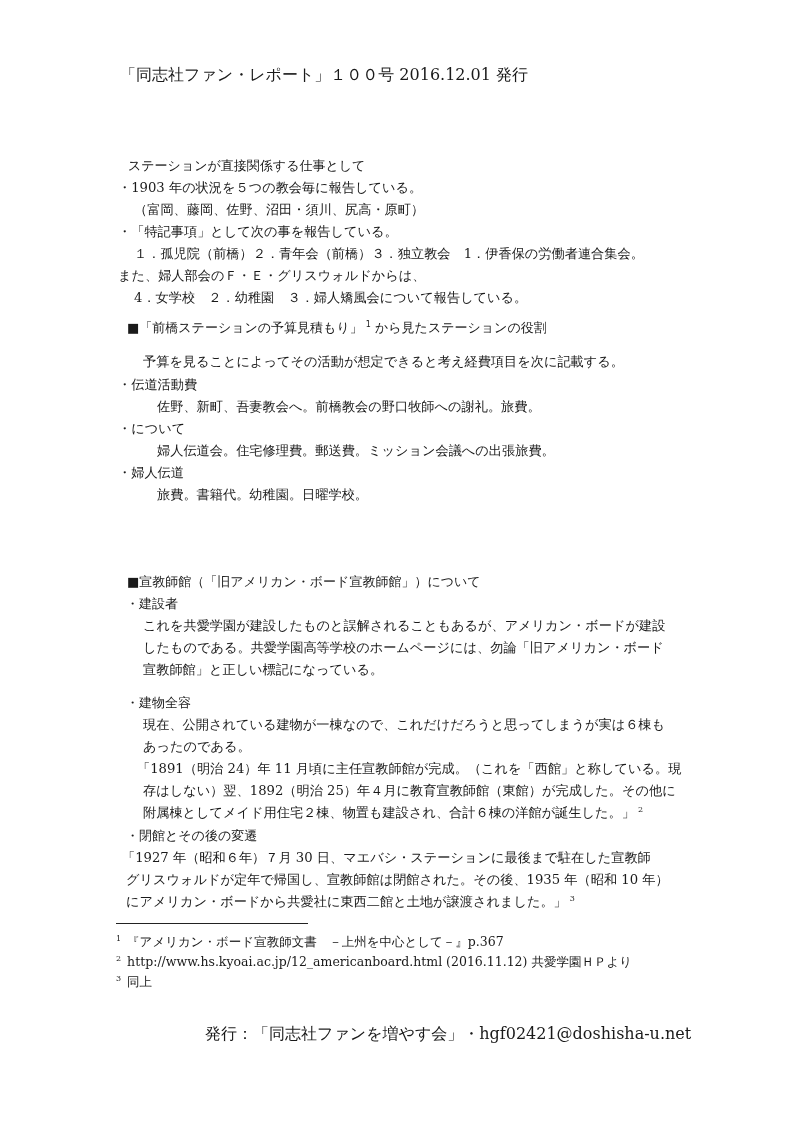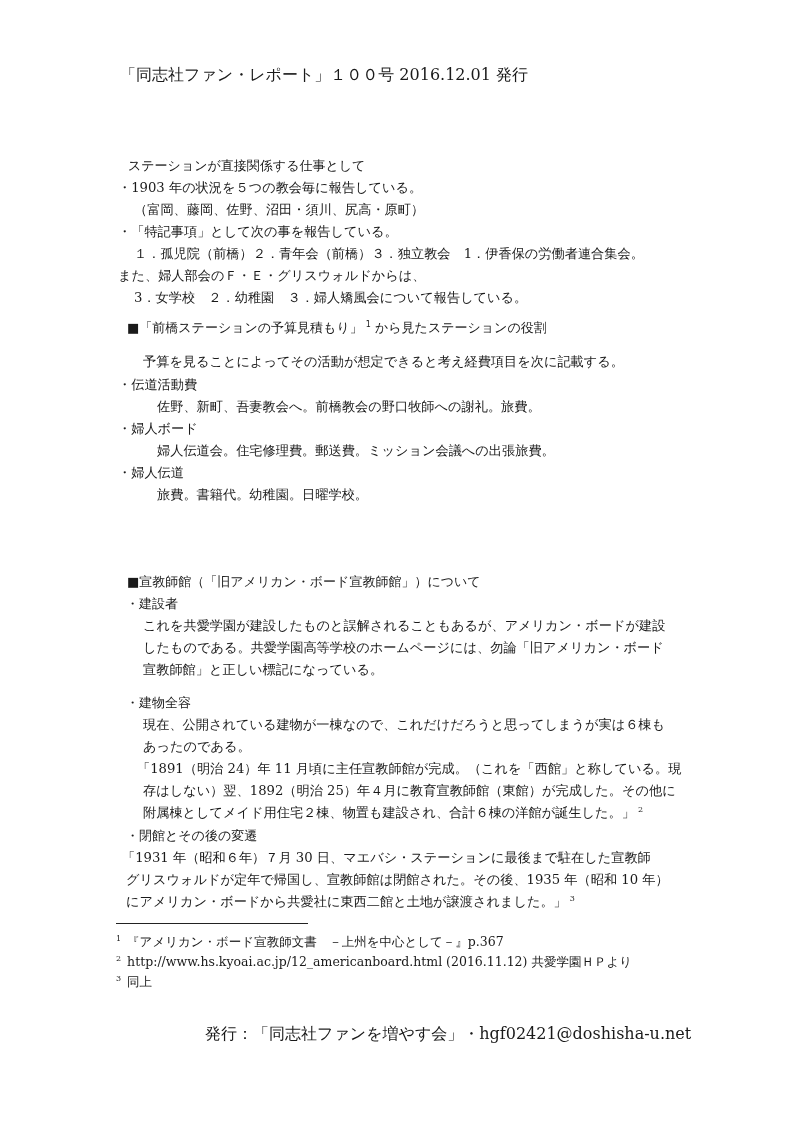--- a/index.html
+++ b/index.html
@@ -21,51 +21,51 @@
 <div>
 
   <div class="abs" style="left:120px; top:67px; font-size:16px;">「同志社ファン・レポート」１００号 2016.12.01 発行</div>
 
   <div class="abs bold" style="left:128px; top:159px;">ステーションが直接関係する仕事として</div>
   <div class="abs" style="left:118px; top:181px;">・1903 年の状況を５つの教会毎に報告している。</div>
   <div class="abs" style="left:134px; top:203px;">（富岡、藤岡、佐野、沼田・須川、尻高・原町）</div>
   <div class="abs" style="left:118px; top:225px;">・「特記事項」として次の事を報告している。</div>
   <div class="abs" style="left:134px; top:247px;">１．孤児院（前橋）２．青年会（前橋）３．独立教会　1．伊香保の労働者連合集会。</div>
   <div class="abs" style="left:118px; top:269px;">また、婦人部会のＦ・Ｅ・グリスウォルドからは、</div>
-  <div class="abs" style="left:134px; top:291px;">3．女学校　２．幼稚園　３．婦人矯風会について報告している。</div>
+  <div class="abs" style="left:134px; top:291px;">4．女学校　２．幼稚園　３．婦人矯風会について報告している。</div>
 
   <div class="abs bold" style="left:127px; top:321px;">
     <span>■「前橋ステーションの予算見積もり」</span><span class="sup">1</span>
     <span>から見たステーションの役割</span>
   </div>
   <div class="abs" style="left:143px; top:355px;">予算を見ることによってその活動が想定できると考え経費項目を次に記載する。</div>
   <div class="abs" style="left:118px; top:378px;">・伝道活動費</div>
   <div class="abs" style="left:157px; top:400px;">佐野、新町、吾妻教会へ。前橋教会の野口牧師への謝礼。旅費。</div>
-  <div class="abs" style="left:118px; top:422px;">・婦人ボード</div>
+  <div class="abs" style="left:118px; top:422px;">・について</div>
   <div class="abs" style="left:157px; top:444px;">婦人伝道会。住宅修理費。郵送費。ミッション会議への出張旅費。</div>
   <div class="abs" style="left:118px; top:466px;">・婦人伝道</div>
   <div class="abs" style="left:157px; top:488px;">旅費。書籍代。幼稚園。日曜学校。</div>
 
   <div class="abs bold" style="left:127px; top:575px;">■宣教師館（「旧アメリカン・ボード宣教師館」）について</div>
   <div class="abs bold" style="left:126px; top:597px;">・建設者</div>
   <div class="abs" style="left:143px; top:619px;">これを共愛学園が建設したものと誤解されることもあるが、アメリカン・ボードが建設</div>
   <div class="abs" style="left:143px; top:641px;">したものである。共愛学園高等学校のホームページには、勿論「旧アメリカン・ボード</div>
   <div class="abs" style="left:143px; top:663px;">宣教師館」と正しい標記になっている。</div>
 
   <div class="abs bold" style="left:126px; top:696px;">・建物全容</div>
   <div class="abs" style="left:143px; top:718px;">現在、公開されている建物が一棟なので、これだけだろうと思ってしまうが実は６棟も</div>
   <div class="abs" style="left:143px; top:740px;">あったのである。</div>
   <div class="abs" style="left:137px; top:762px;">「1891（明治 24）年 11 月頃に主任宣教師館が完成。（これを「西館」と称している。現</div>
   <div class="abs" style="left:143px; top:784px;">存はしない）翌、1892（明治 25）年４月に教育宣教師館（東館）が完成した。その他に</div>
   <div class="abs" style="left:143px; top:806px;">
     <span>附属棟としてメイド用住宅２棟、物置も建設され、合計６棟の洋館が誕生した。」</span><span class="sup">2</span>
   </div>
 
   <div class="abs bold" style="left:126px; top:829px;">・閉館とその後の変遷</div>
-  <div class="abs" style="left:122px; top:851px;">「1931 年（昭和６年）７月 30 日、マエバシ・ステーションに最後まで駐在した宣教師</div>
+  <div class="abs" style="left:122px; top:851px;">「1927 年（昭和６年）７月 30 日、マエバシ・ステーションに最後まで駐在した宣教師</div>
   <div class="abs" style="left:126px; top:873px;">グリスウォルドが定年で帰国し、宣教師館は閉館された。その後、1935 年（昭和 10 年）</div>
   <div class="abs" style="left:126px; top:895px;">
     <span>にアメリカン・ボードから共愛社に東西二館と土地が譲渡されました。」</span><span class="sup">3</span>
   </div>
 
   <div class="rule"></div>
   <div class="abs fn" style="left:116px; top:936px;">
     <span class="fn-sup">1</span><span>『アメリカン・ボード宣教師文書　－上州を中心として－』p.367</span>
   </div>
   <div class="abs fn" style="left:116px; top:956px;">

